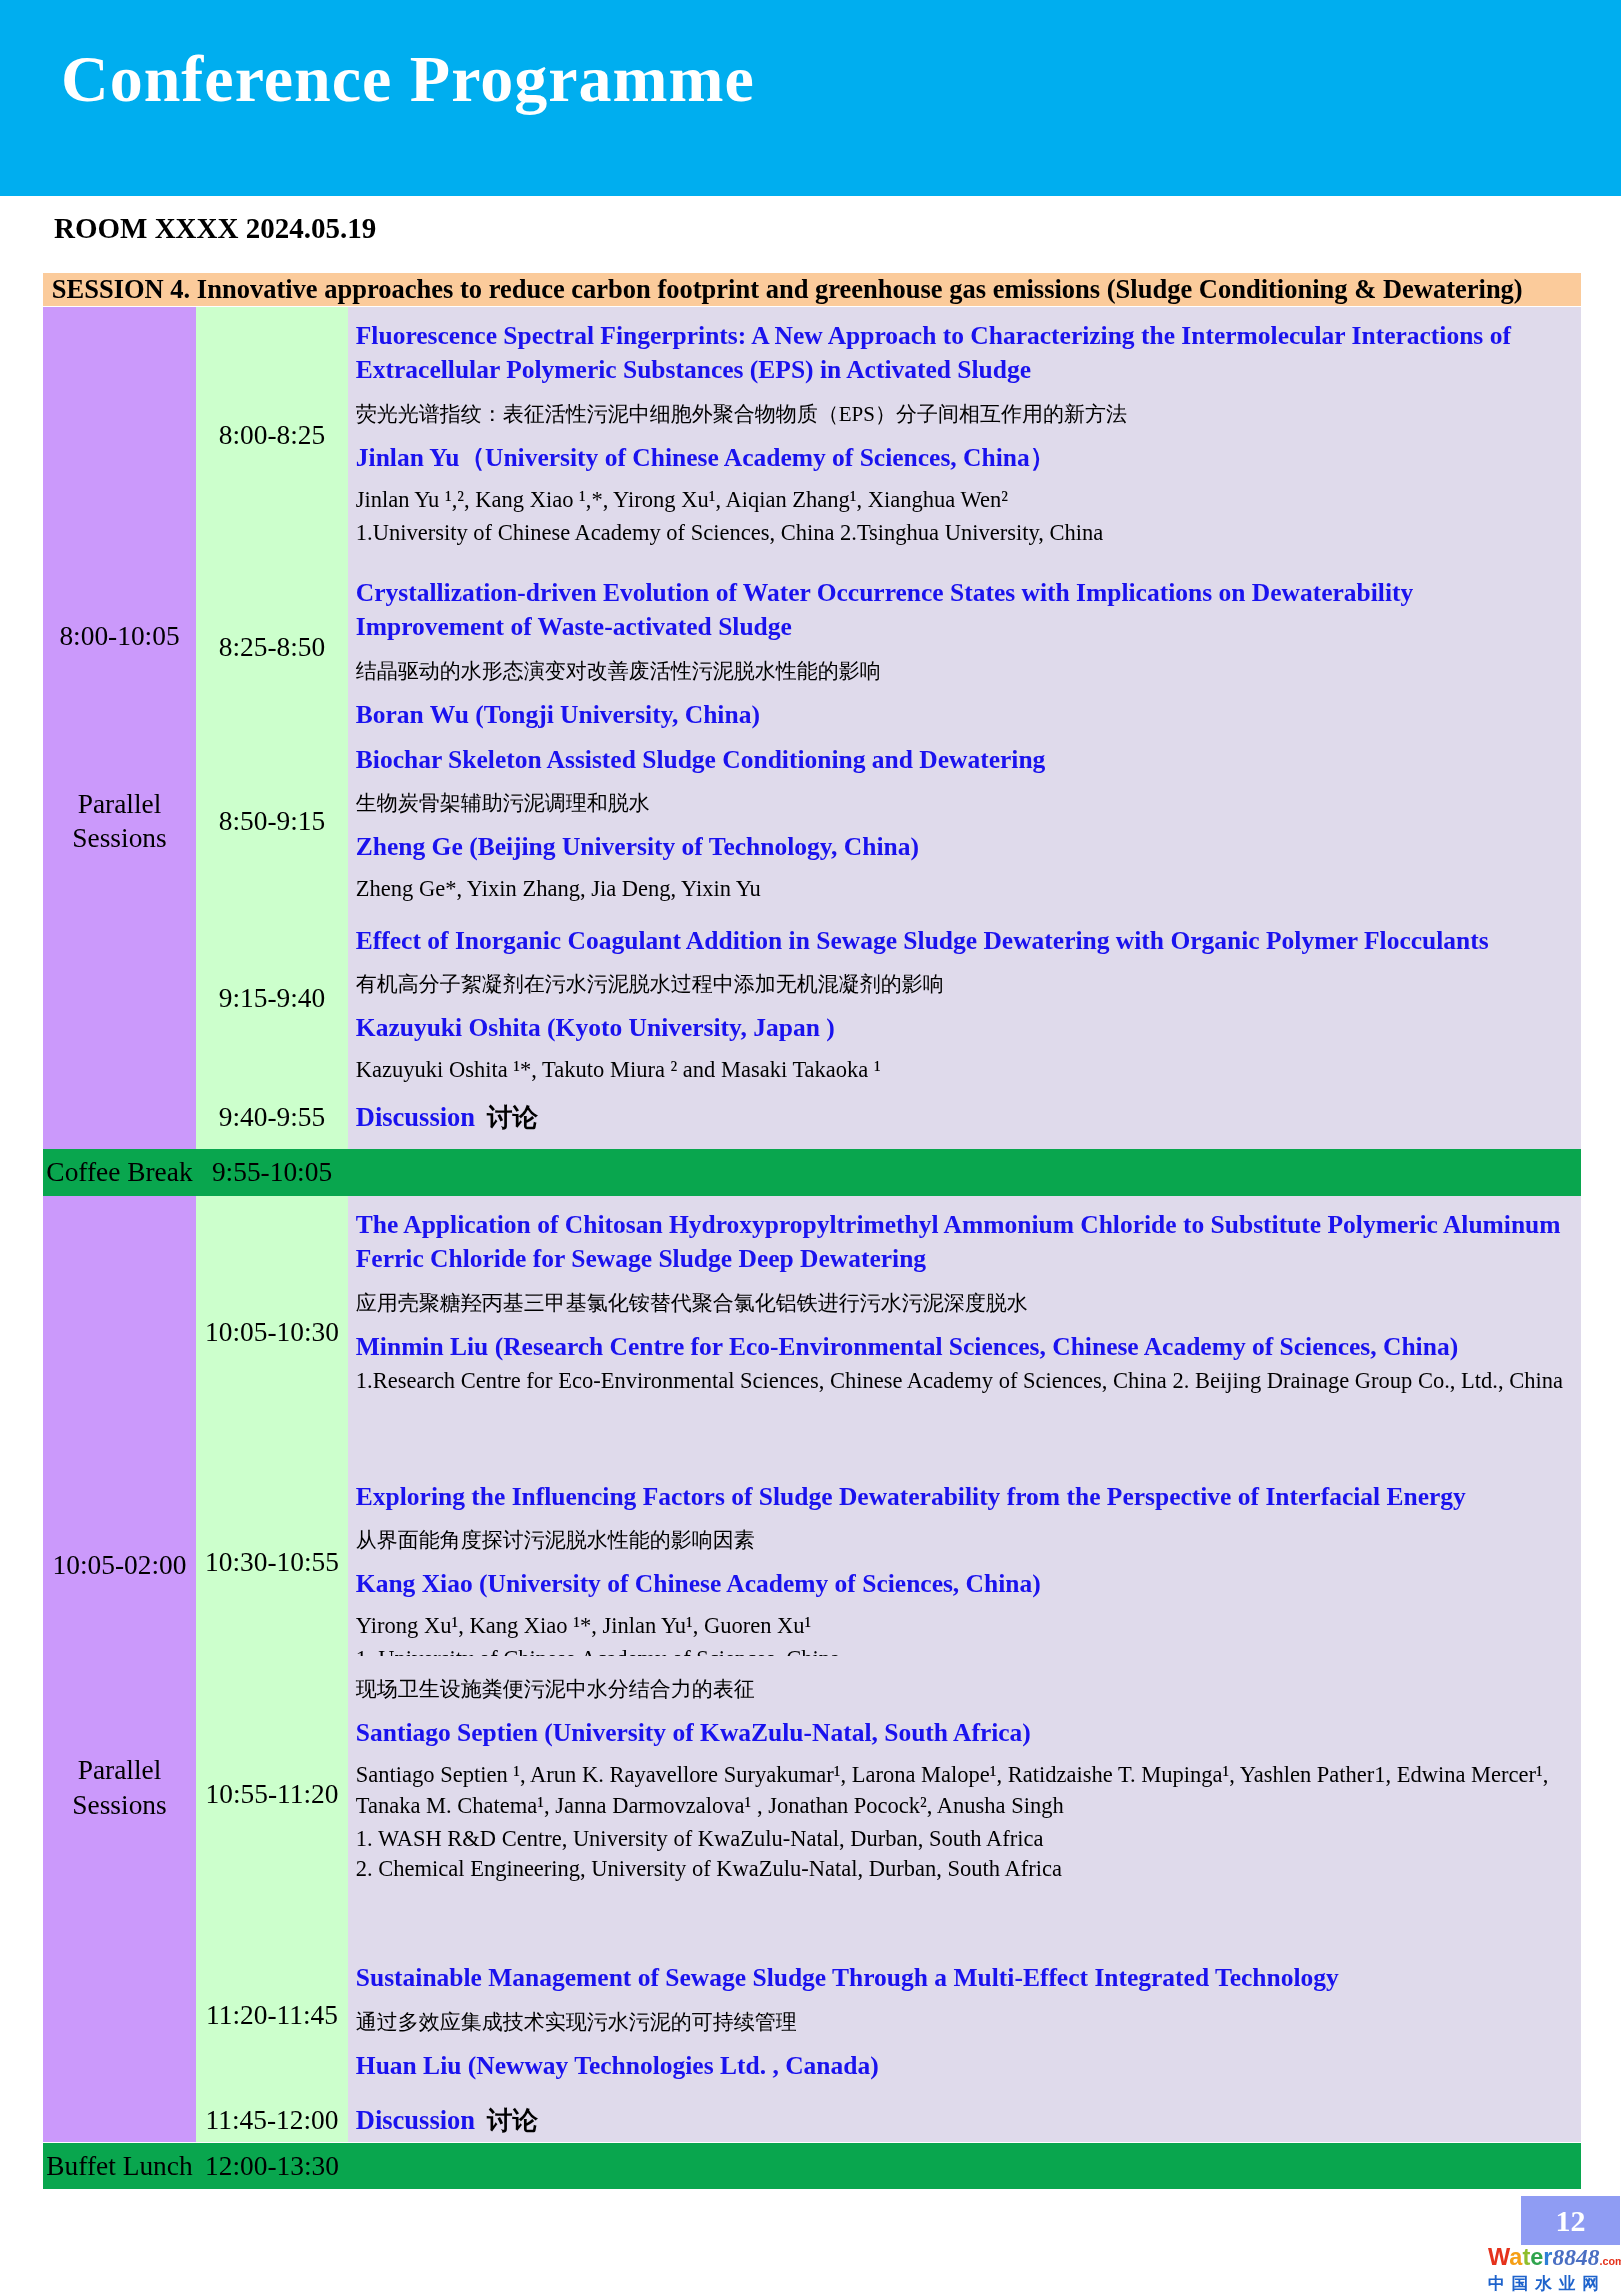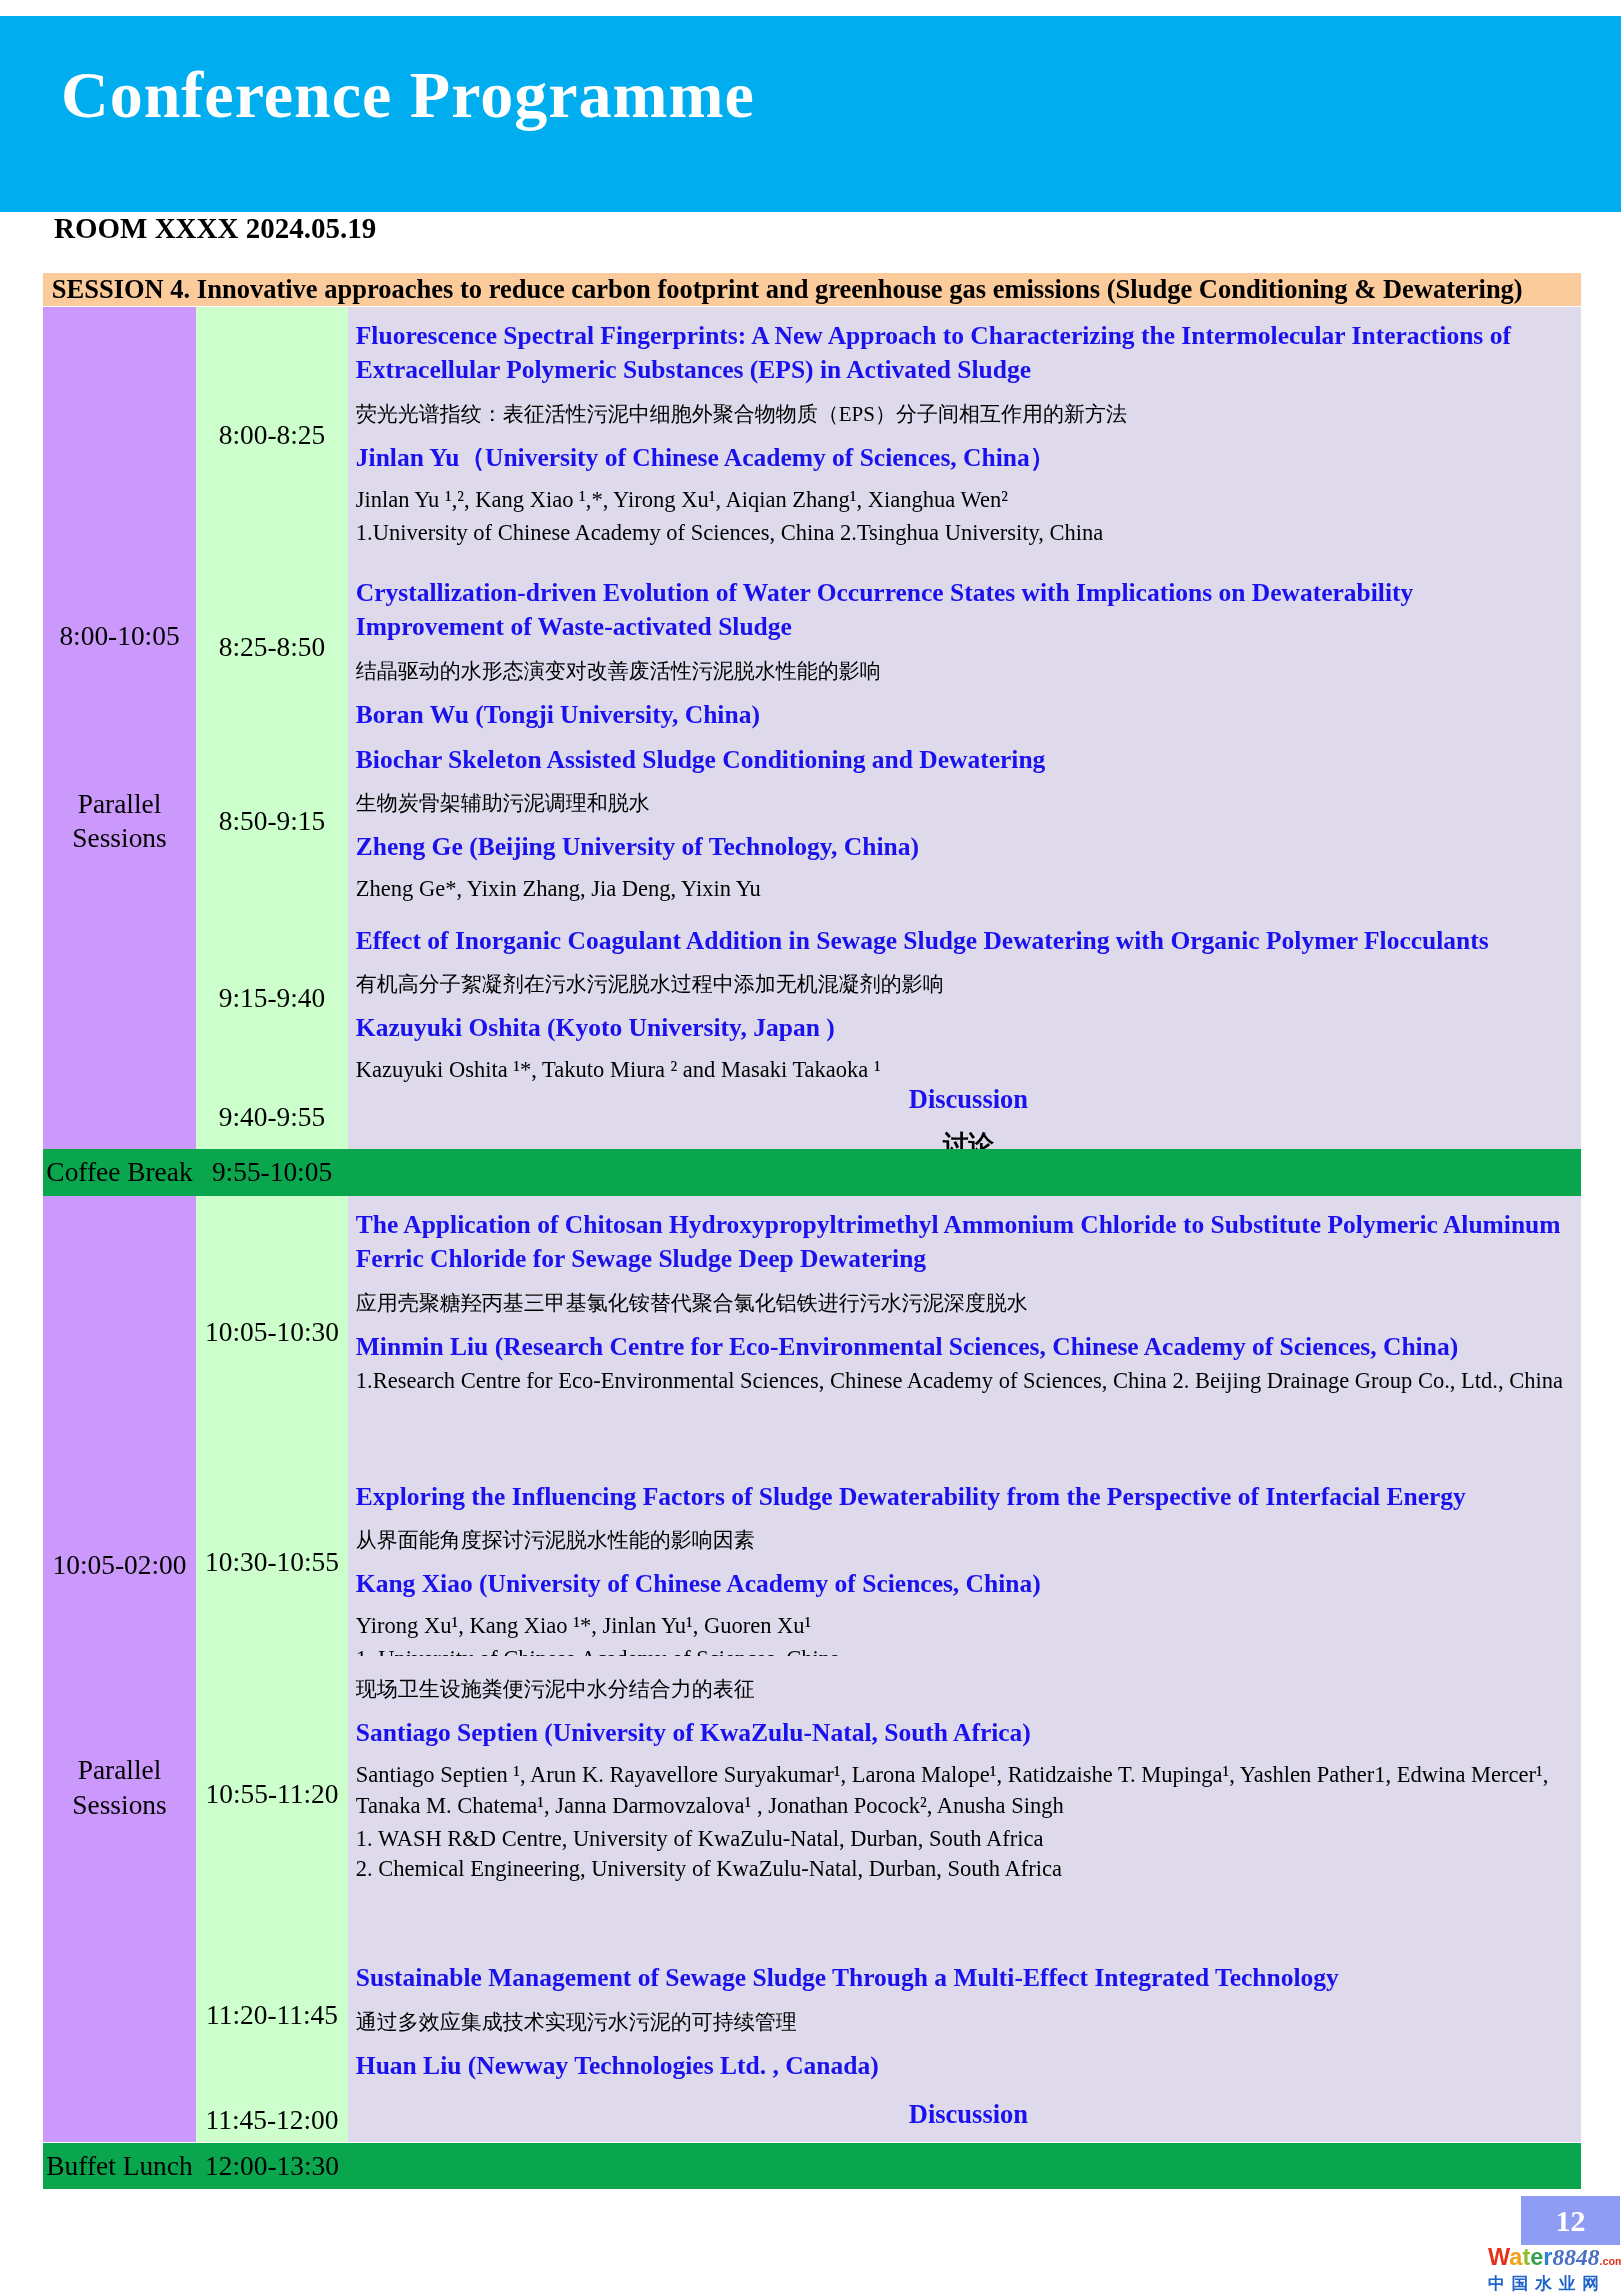--- a/index.html
+++ b/index.html
@@ -1,20 +1,20 @@
 <!DOCTYPE html>
 <html><head>
 <meta charset="utf-8">
 <style>
   html,body{margin:0;padding:0;background:#ffffff;}
   .page{position:relative;width:1621px;height:2294px;background:#ffffff;overflow:hidden;
         font-family:"Liberation Serif",serif;color:#000;}
 
   
-  .banner{position:absolute;left:0;top:16px;width:1621px;height:196px;background:#00AEEF;}
+  .banner{position:absolute;left:0;top:0;width:1621px;height:196px;background:#00AEEF;}
   .banner h1{position:absolute;left:61px;top:41px;margin:0;font-size:66px;font-weight:bold;color:#ffffff;
              font-family:"Liberation Serif",serif;letter-spacing:1px;}
 
   .room{position:absolute;left:54px;top:212px;font-size:29px;font-weight:bold;}
 
   .session-bar{position:absolute;left:43px;top:273px;width:1538px;height:33px;background:#FBCB9B;
                display:flex;align-items:center;box-sizing:border-box;padding-left:8.8px;
                font-size:26.5px;font-weight:bold;white-space:nowrap;}
 
   
@@ -32,21 +32,21 @@
          font-size:27.4px;white-space:nowrap;}
   .ccell{background:#DFDAEB;box-sizing:border-box;}
 
   .talk{padding:7.8px 13.7px 0 7.8px;}
   .etitle{color:#1A12EE;font-weight:bold;font-size:25.5px;line-height:1.36;margin:3.9px 0 0;}
   .ctitle{color:#000;font-size:21px;margin:12.7px 0 0;line-height:1.3;}
   .speaker{color:#1A12EE;font-weight:bold;font-size:25.5px;margin:12.7px 0 0;line-height:1.3;}
   .authors{font-size:22.5px;margin:10.8px 0 0;line-height:1.35;}
   .affil{font-size:22.5px;margin:2.9px 0 0;line-height:1.35;white-space:pre-line;}
 
-  .disc{display:flex;align-items:center;gap:11.8px;padding-left:7.8px;flex-direction:column;}
+  .disc{display:flex;align-items:center;gap:11.8px;padding-left:7.8px;}
   .disc-en{color:#1A12EE;font-weight:bold;font-size:26.5px;}
   .disc-cn{color:#000;font-weight:bold;font-size:25.5px;}
 
   
   .breakrow{position:absolute;left:43px;width:1538px;background:#09A64E;display:grid;
             grid-template-columns:153px 152px auto;align-items:center;font-size:27.4px;}
   .breakrow .bcell{display:flex;justify-content:center;white-space:nowrap;}
   .coffee{top:1149px;height:47px;}
   .buffet{top:2143px;height:46px;}
 

